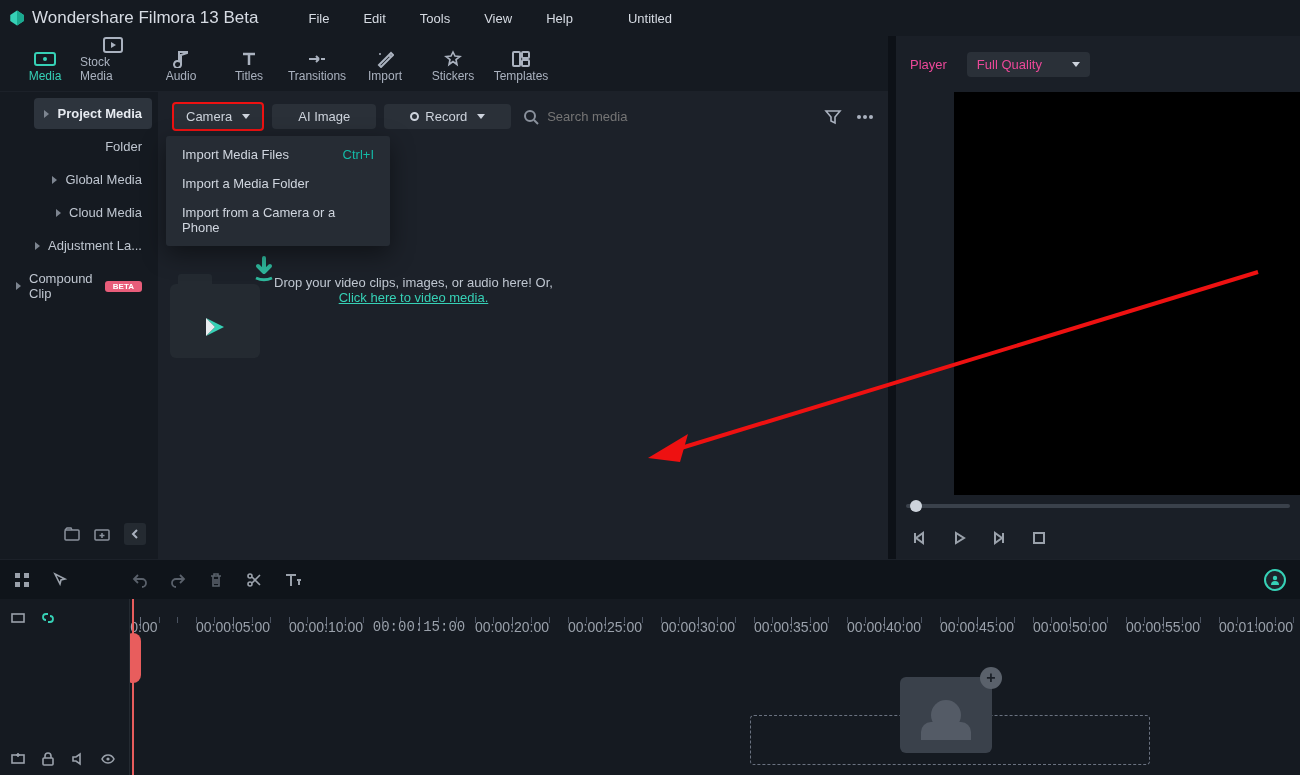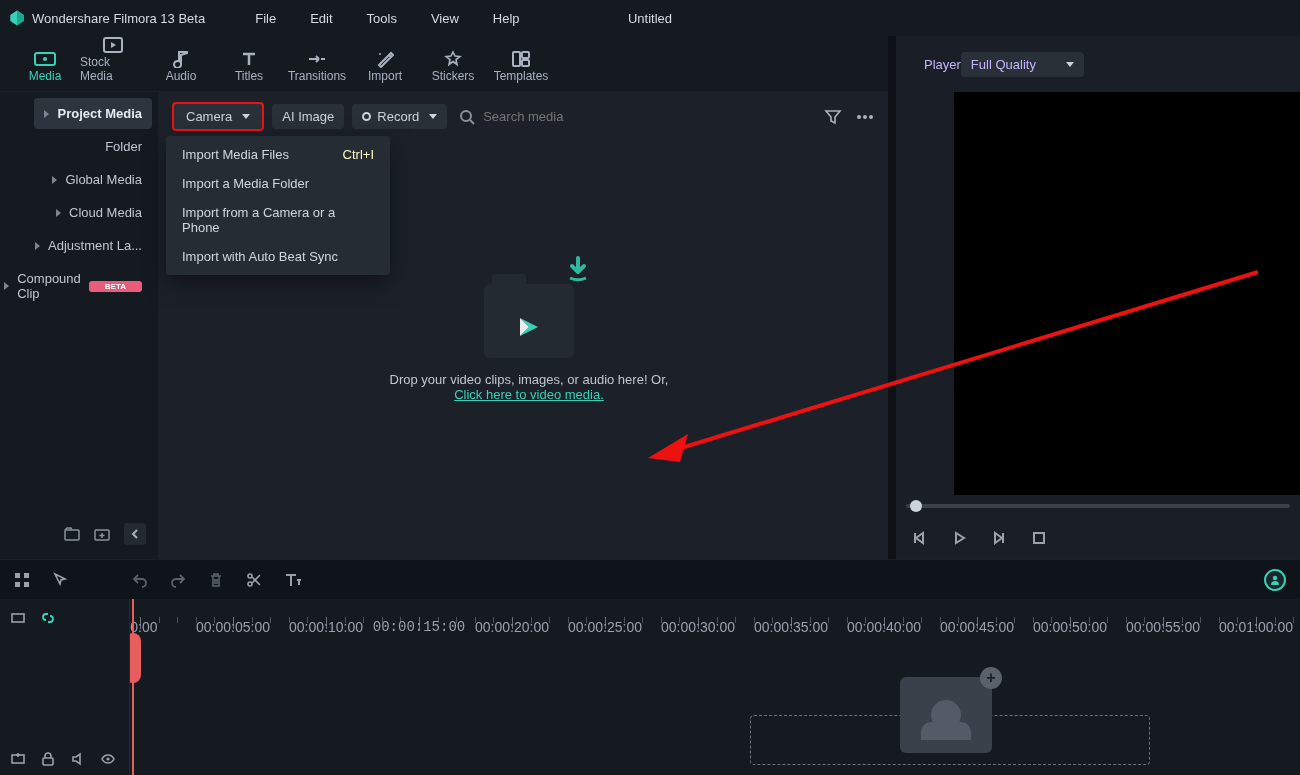--- a/index.html
+++ b/index.html
@@ -1,73 +1,73 @@
 <!DOCTYPE html>
 <html><head>
 <meta charset="utf-8">
 <style>
   * { box-sizing: border-box; margin: 0; padding: 0; font-family: -apple-system, "Segoe UI", Arial, sans-serif; }
   body { background: #0d1117; color: #c8ced8; width: 1300px; height: 775px; overflow: hidden; font-size: 13px; user-select: none; }
 
   
   .topbar { height: 36px; background: #151a21; display: flex; align-items: center; padding: 0 8px; gap: 6px; position: relative; }
   .app-logo { width: 18px; height: 18px; display:flex; align-items:center; justify-content:center; }
-  .app-title { font-size: 13px; margin-right: 30px; color: #d6dbe3; }
+  .app-title { font-size: 17px; margin-right: 30px; color: #d6dbe3; }
   .menu-item { padding: 6px 14px; font-size: 13px; color: #d6dbe3; border-radius: 3px; }
   .doc-title { position:absolute; left:50%; transform:translateX(-50%); font-size:13px; color:#d6dbe3;}
 
   
   .workspace { display:flex; height: 523px; }
 
   
   .leftcol { width: 888px; display:flex; flex-direction:column;}
   .nav-tabs { height: 56px; background: #151a21; display:flex; align-items:flex-end; padding: 0 12px 2px 12px; gap: 2px; border-bottom:1px solid #1c2129;}
   .nav-tab { display:flex; flex-direction:column; align-items:center; justify-content:center; width: 66px; padding:4px 0 6px 0; gap:2px; color:#aab2bf; font-size:12px; border-radius:4px;}
   .nav-tab.active { color:#36d1b6; }
   .nav-tab .icon-box { width:22px; height:16px; display:flex; align-items:center; justify-content:center; }
 
   .media-row { flex:1; display:flex; background:#1c2129;}
   .sidebar { width: 158px; background:#151a21; padding:6px; display:flex; flex-direction:column; position:relative;align-items:flex-end;}
   .side-item { display:flex; align-items:center; gap:8px; padding:8px 10px; border-radius:4px; font-size:13px; color:#bfc6d0; margin-bottom:2px;}
   .side-item.selected { background:#2d343d; color:#e7ebf1; font-weight:600;}
   .side-item .tri { width:0;height:0;border-top:4px solid transparent;border-bottom:4px solid transparent;border-left:5px solid #7d8590; }
-  .side-item .badge { background:#e85d7a; color:#fff; font-size:8px; padding:1px 16px; border-radius:3px; font-weight:700; margin-left:auto; }
+  .side-item .badge { background:#e85d7a; color:#fff; font-size:8px; padding:1px 8px; border-radius:3px; font-weight:700; margin-left:auto; }
   .sidebar-footer { margin-top:auto; display:flex; align-items:center; gap:14px; padding:8px 6px; color:#8a919c;}
   .sidebar-footer .collapse-btn { margin-left:auto; background:#242a31; width:22px; height:22px; border-radius:3px; display:flex; align-items:center; justify-content:center;}
 
   .media-main { flex:1; position:relative; background:#1c2129; }
   .toolbar { display:flex; align-items:center; gap:8px; padding:10px 14px; }
-  .pill { display:flex; align-items:center; gap:6px; background:#2a3038; padding:5px 10px; border-radius:4px; font-size:13px; color:#cdd3dc;}
+  .pill { display:flex; align-items:center; gap:6px; background:#2a3038; padding:5px 26px; border-radius:4px; font-size:13px; color:#cdd3dc;}
   .pill.import-hl { border:2px solid #e11; padding:5px 12px; }
   .pill .chev { width:0;height:0;border-left:4px solid transparent;border-right:4px solid transparent;border-top:5px solid #cdd3dc; margin-left:4px;}
   .rec-dot { width:9px; height:9px; border:2px solid #cdd3dc; border-radius:50%; }
   .search-group { display:flex; align-items:center; gap:8px; margin-left:4px;}
   .search-input { background:transparent; border:none; outline:none; color:#cdd3dc; font-size:13px; width:200px;}
   .toolbar-right { margin-left:auto; display:flex; gap:14px; color:#9aa1ab; align-items:center;}
 
   
   .import-menu { position:absolute; top:44px; left:8px; width:224px; background:#262c34; border-radius:3px; padding:4px 0; box-shadow:0 8px 24px rgba(0,0,0,.45); z-index:30;}
   .import-menu .mi { display:flex; align-items:center; padding:7px 16px; font-size:13px; color:#d0d6df; justify-content:space-between;}
   .import-menu .mi .sub-caret { width:0;height:0;border-top:4px solid transparent;border-bottom:4px solid transparent;border-left:5px solid #aab2bf; }
 
   
-  .drop-area { position:absolute; left:12px; right:0; top:130px; display:flex; flex-direction:column; align-items:center; gap:14px; color:#aab2bf;}
+  .drop-area { position:absolute; left:12px; right:0; top:130px; display:flex; align-items:center; gap:14px; color:#aab2bf;}
   .folder-icon { width:90px; height:74px; background:#242a31; border-radius:6px; position:relative; margin-top:62px;}
   .folder-tab { position:absolute; top:-10px; left:8px; width:34px; height:12px; background:#242a31; border-radius:3px 3px 0 0;}
   .dl-arrow { position:absolute; top:-30px; right:-18px; width:28px; height:28px; }
   .filmora-mark { position:absolute; top:28px; left:30px; width:30px; height:30px; }
   .drop-text { font-size:13px; color:#bfc6d0; text-align:center; }
   .drop-link { color:#36d1b6; text-decoration:underline; cursor:pointer; }
 
   
   .anno-arrow { position:absolute; top:170px; left:470px; width:650px; height:200px; z-index:25; pointer-events:none; }
 
   
   .player-panel { flex:1; background:#1a1f27; display:flex; flex-direction:column; margin-left:8px; }
-  .player-head { height:56px; display:flex; align-items:center; padding:0 28px; color:#c4b5fd; font-size:13px;}
+  .player-head { height:56px; display:flex; align-items:center; gap:20px; padding:0 14px; color:#ec4899; font-size:13px;}
   .quality-select { display:flex; align-items:center; gap:30px; background:#2a3038; padding:5px 10px; border-radius:4px;}
   .quality-select .chev { width:0;height:0;border-left:4px solid transparent;border-right:4px solid transparent;border-top:5px solid #cdd3dc;}
   .player-view { flex:1; margin:0 0 0 58px; background:#000; }
   .player-scrub { height:22px; display:flex; align-items:center; padding:0 10px;}
   .scrub-track { flex:1; height:4px; background:#3a414b; border-radius:2px; position:relative;}
   .scrub-thumb { position:absolute; left:4px; top:-4px; width:12px; height:12px; background:#cdd3dc; border-radius:50%; }
   .player-controls { height:42px; display:flex; align-items:center; gap:22px; padding:0 14px; color:#9aa1ab;}
   .pc-btn { width:18px; height:18px; display:flex; align-items:center; justify-content:center;}
 
   
@@ -278,30 +278,27 @@
                   <circle cx="9" cy="3" r="2" fill="#aab2bf"></circle>
                   <circle cx="15" cy="3" r="2" fill="#aab2bf"></circle>
                 </svg>
               </span>
           </div>
         </div>
 
         <div class="import-menu">
           <div class="mi">
             <span>Import Media Files</span>
-            <span style="color:#fef9c3;">Ctrl+I</span>
+            <span style="color:#14b8a6;">Ctrl+I</span>
           </div>
           <div class="mi">
             <span>Import a Media Folder</span>
           </div>
           <div class="mi">
             <span>Import from a Camera or a Phone</span>
-          </div>
-          <div class="mi">
-            <span>Import with Auto Beat Sync</span>
           </div>
         </div>
 
         <div class="drop-area">
           <div class="folder-icon">
             <div class="folder-tab"></div>
             <svg class="dl-arrow" viewBox="0 0 28 28">
                 <path d="M14 4v14m0 0 6-6m-6 6-6-6" stroke="#2fb89c" stroke-width="4" fill="none" stroke-linecap="round"></path>
                 <path d="M6 24a20 20 0 0 0 16 0" stroke="#2fb89c" stroke-width="3" fill="none"></path>
               </svg>

